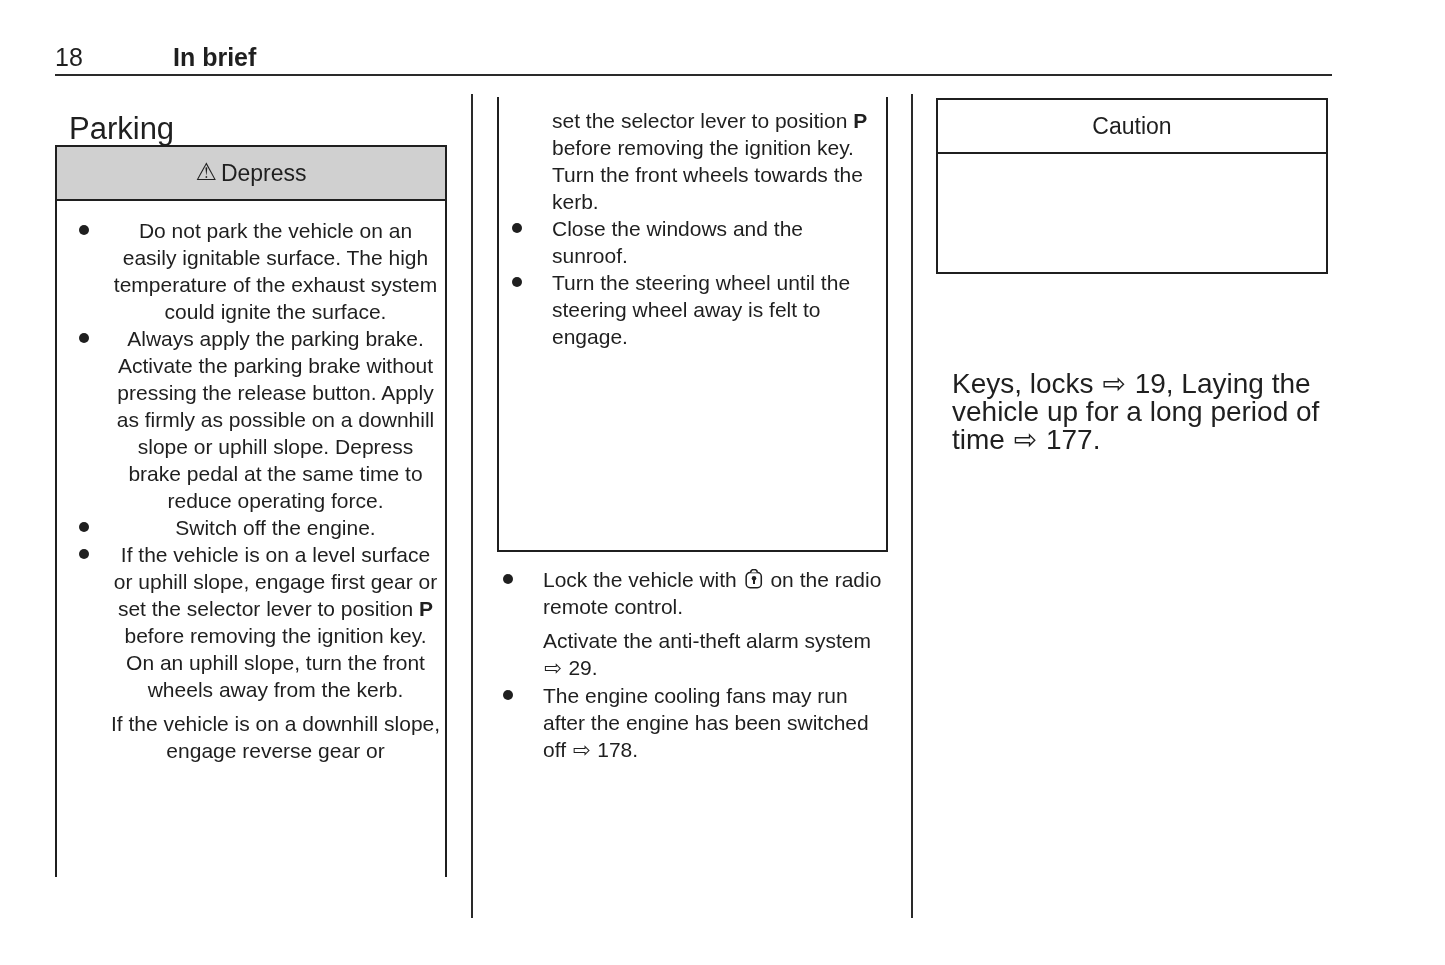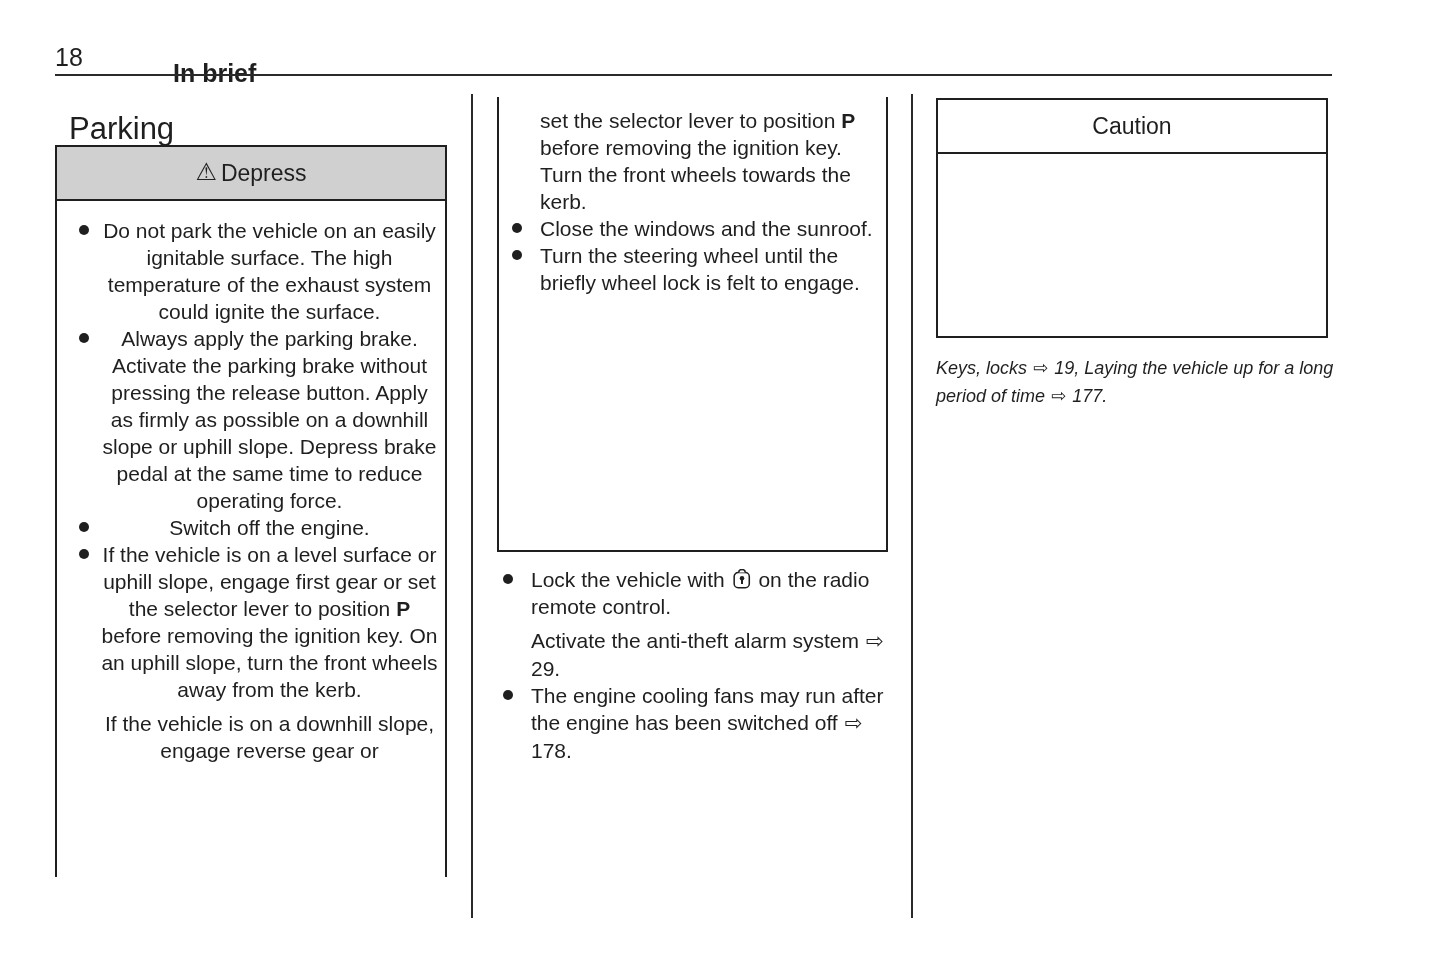--- a/index.html
+++ b/index.html
@@ -4,21 +4,21 @@
 <style>
   html,body{margin:0;padding:0;}
   body{
     width:1445px;height:965px;position:relative;background:#ffffff;
     font-family:"Liberation Sans","DejaVu Sans",sans-serif;color:#1f1f1f;
     overflow:hidden;
   }
   .abs{position:absolute;}
   
   .page-num{left:55px;top:42px;font-size:25px;font-weight:400;line-height:30px;}
-  .chapter{left:173px;top:42px;font-size:25px;font-weight:700;line-height:30px;margin-top:16px;}
+  .chapter{left:173px;top:42px;font-size:25px;font-weight:700;line-height:30px;}
   .header-rule{left:55px;top:74px;width:1277px;height:2px;background:#2a2a2a;}
   
   .section-title{left:55px;top:96px;font-size:31px;font-weight:400;line-height:38px;margin:14px;}
   
   .v-divider{width:2px;background:#2a2a2a;top:94px;height:824px;}
   
   .box{border:2px solid #1f1f1f;background:#ffffff;box-sizing:border-box;overflow:hidden;}
   .box.open-bottom{border-bottom:none;}
   .box.open-top{border-top:none;}
   .box-header{
@@ -27,26 +27,26 @@
     font-size:23px;line-height:26px;
   }
   .warn-symbol{font-family:"DejaVu Sans",sans-serif;font-size:24px;margin-right:4px;position:relative;top:-1px;}
   .box-body{box-sizing:border-box;}
   .pad-warn{padding:16px 4px 0 7px;text-align:center;}
   .pad-cont{padding:10px 4px 0 7px;}
   .pad-caution{padding:13px 12px 0 12px;}
   
   .body-text{margin:0;font-size:21px;line-height:27px;}
   .body-text + .body-text{margin-top:7px;}
-  .list-item{display:grid;grid-template-columns:34px 1fr;}
+  .list-item{display:grid;grid-template-columns:34px 1fr;gap:12px;}
   .list-item + .list-item{}
   .bullet-cell{display:block;}
   .bullet-dot{display:inline-block;width:10px;height:10px;border-radius:50%;background:#1f1f1f;margin:8px 0 0 6px;}
   .plain-list{box-sizing:border-box;}
-  .cross-refs{margin:0;font-size:18px;line-height:28px;font-style:italic;}
+  .cross-refs{margin:16px;font-size:28px;line-height:28px;}
   .ref-arrow{font-family:"DejaVu Sans",sans-serif;padding:0 1px;}
   .lock-svg{display:inline-block;vertical-align:-3px;margin:0 2px;}
   b{font-weight:700;}
 </style>
 </head>
 <body>
 
 <span class="abs page-num">18</span>
 <span class="abs chapter">In brief</span>
 <div class="abs header-rule"></div>
@@ -99,21 +99,21 @@
       </div>
       <div class="list-item">
         <span class="bullet-cell"><span class="bullet-dot"></span></span>
         <span class="item-body">
           <p class="body-text">Close the windows and the sunroof.</p>
         </span>
       </div>
       <div class="list-item">
         <span class="bullet-cell"><span class="bullet-dot"></span></span>
         <span class="item-body">
-          <p class="body-text">Turn the steering wheel until the briefly wheel lock is felt to engage.</p>
+          <p class="body-text">Turn the steering wheel until the steering wheel away is felt to engage.</p>
         </span>
       </div>
     </div>
 </div>
 
 <div class="abs plain-list" style="left:497px;top:566px;width:391px;">
     <div class="list-item">
       <span class="bullet-cell"><span class="bullet-dot"></span></span>
       <span class="item-body">
         <p class="body-text">Lock the vehicle with <svg class="lock-svg" width="18" height="21" viewBox="0 0 20 22">
@@ -128,19 +128,19 @@
     <div class="list-item">
       <span class="bullet-cell"><span class="bullet-dot"></span></span>
       <span class="item-body">
         <p class="body-text">The engine cooling fans may run after the engine has been switched off <span class="ref-arrow">⇨</span> 178.</p>
       </span>
     </div>
   </div>
 
 <div class="abs v-divider" style="left:911px;"></div>
 
-<div class="abs box" style="left:936px;top:98px;width:392px;height:240px;">
+<div class="abs box" style="left:936px;top:98px;width:392px;height:176px;">
   <div class="box-header" style="background:#ffffff;">
     <span>Caution</span>
   </div>
 </div>
 
 <p class="abs cross-refs" style="left:936px;top:354px;width:404px;">Keys, locks <span class="ref-arrow">⇨</span> 19, Laying the vehicle up for a long period of time <span class="ref-arrow">⇨</span> 177.</p>
 
 </body></html>

